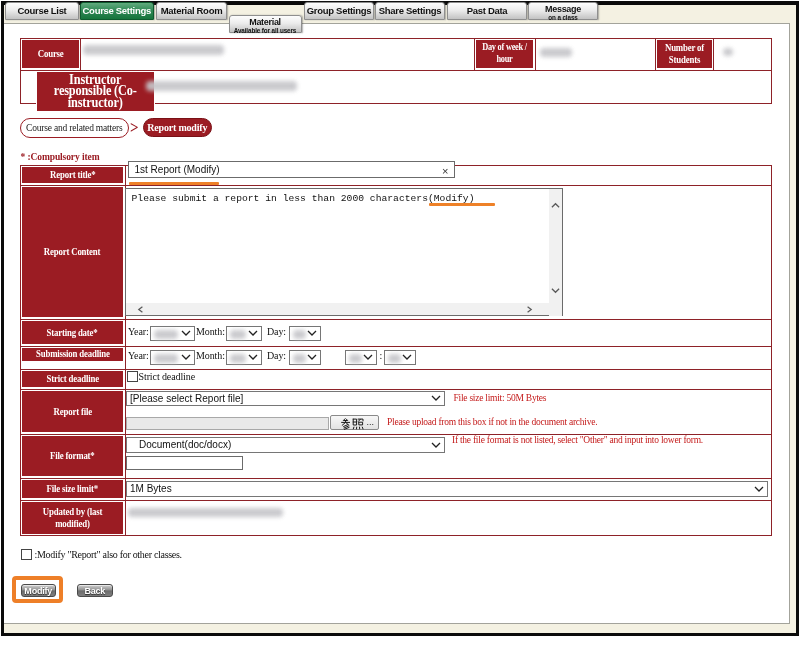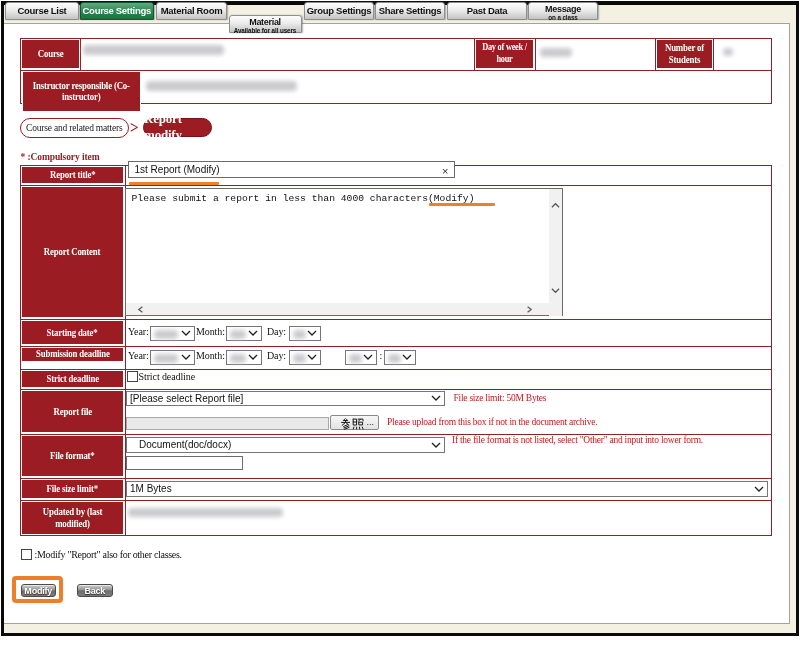--- a/index.html
+++ b/index.html
@@ -95,36 +95,36 @@
 
   <div class="abs hcell" style="left:21px;top:38.5px;width:58.5px;height:30.5px;font-size:10px;">
       <span>Course</span>
     </div>
   <div class="abs hcell" style="left:475px;top:38.5px;width:59px;height:30.5px;font-size:9.5px;letter-spacing:-0.3px;">
       <span>Day of week / hour</span>
     </div>
   <div class="abs hcell" style="left:655.5px;top:38.5px;width:57px;height:30.5px;font-size:10px;">
       <span>Number of Students</span>
     </div>
-  <div class="abs hcell" style="left:22px;top:70.5px;width:118.5px;height:41px;font-size:10px;">
+  <div class="abs hcell" style="left:36px;top:70.5px;width:118.5px;height:41px;font-size:14px;">
       <span>Instructor responsible (Co-instructor)</span>
     </div>
 
   <div class="abs blur" style="left:83px;top:44.5px;width:141px;height:10.5px;"></div>
   <div class="abs blur" style="left:540px;top:47.5px;width:32px;height:9px;"></div>
   <div class="abs blur" style="left:723px;top:48px;width:10px;height:8px;"></div>
   <div class="abs blur" style="left:146px;top:80.5px;width:151px;height:10.5px;"></div>
 </div>
 
 <div id="breadcrumb">
   <div class="abs" style="left:19.5px;top:118px;width:109.5px;height:19.5px;border:1.3px solid #9b1c23;border-radius:10px;background:#fff;color:#1a1a1a;font-size:9.5px;letter-spacing:-0.2px;display:flex;align-items:center;justify-content:center;">
       <span>Course and related matters</span>
     </div>
   <div class="abs" style="left:130px;top:118px;width:12px;height:19px;color:#9b1c23;font-size:15px;font-weight:bold;line-height:18px;transform:scaleY(1.15);"><span>&gt;</span></div>
-  <div class="abs" style="left:143px;top:118px;width:68.5px;height:18.5px;background:#9b1c23;border:1px solid #7a1016;border-radius:10px;color:#fff;font-weight:bold;font-size:13px;letter-spacing:-0.2px;display:flex;align-items:center;justify-content:center;">
+  <div class="abs" style="left:143px;top:118px;width:68.5px;height:18.5px;background:#9b1c23;border:1px solid #7a1016;border-radius:10px;color:#fff;font-weight:bold;font-size:10px;letter-spacing:-0.2px;display:flex;align-items:center;justify-content:center;">
       <span>Report modify</span>
     </div>
 </div>
 
 <div class="abs" style="left:20.5px;top:152px;color:#9b1c23;font-weight:bold;font-size:9.5px;letter-spacing:-0.1px;">* :Compulsory item</div>
 
 <div id="form-area">
   <div class="abs" style="left:20px;top:164.5px;width:752px;height:371px;border:1px solid #8e2228;"></div>
   <div class="abs tline" style="left:20px;top:184.5px;width:752px;height:1px;"></div>
   <div class="abs tline" style="left:20px;top:319px;width:752px;height:1px;"></div>
@@ -161,21 +161,21 @@
       <span>File size limit*</span>
     </div>
   <div class="abs hcell" style="left:21px;top:501px;width:103px;height:33.5px;padding:0 10px;">
       <span>Updated by (last modified)</span>
     </div>
 
   <div class="abs tinput" style="left:127.5px;top:161px;width:327px;height:17px;line-height:15px;padding-left:6px;"><span>1st Report (Modify)</span><span class="abs" style="right:5px;top:2px;font-size:11px;color:#333;font-family:'Liberation Sans',sans-serif;">×</span></div>
   <div class="abs uline" style="left:129px;top:181.5px;width:90px;"></div>
 
   <div class="abs" style="left:124.5px;top:188px;width:438.5px;height:128px;border:1px solid #6b6b6b;background:#fff;">
-    <div class="abs" style="left:6px;top:4px;font-family:'Liberation Mono',monospace;font-size:9.7px;white-space:pre;color:#111;">Please submit a report in less than 4000 characters(Modify)</div>
+    <div class="abs" style="left:6px;top:4px;font-family:'Liberation Mono',monospace;font-size:9.7px;white-space:pre;color:#111;">Please submit a report in less than 2000 characters(Modify)</div>
     <div class="abs sbar" style="right:0;top:0;width:13.5px;height:126.5px;"></div>
     <div class="abs sbar" style="left:0;top:113.5px;width:423px;height:12.5px;"></div>
     <svg class="sarrow" style="right:2.5px;top:12px;" viewBox="0 0 10 8">
         <polyline points="1,6 5,2 9,6"></polyline>
       </svg>
     <svg class="sarrow" style="right:2.5px;top:97px;" viewBox="0 0 10 8">
         <polyline points="1,2 5,6 9,2"></polyline>
       </svg>
     <svg class="sarrow" style="left:11px;top:115.5px;" viewBox="0 0 10 8">
         <polyline points="6,1 2,4 6,7"></polyline>

